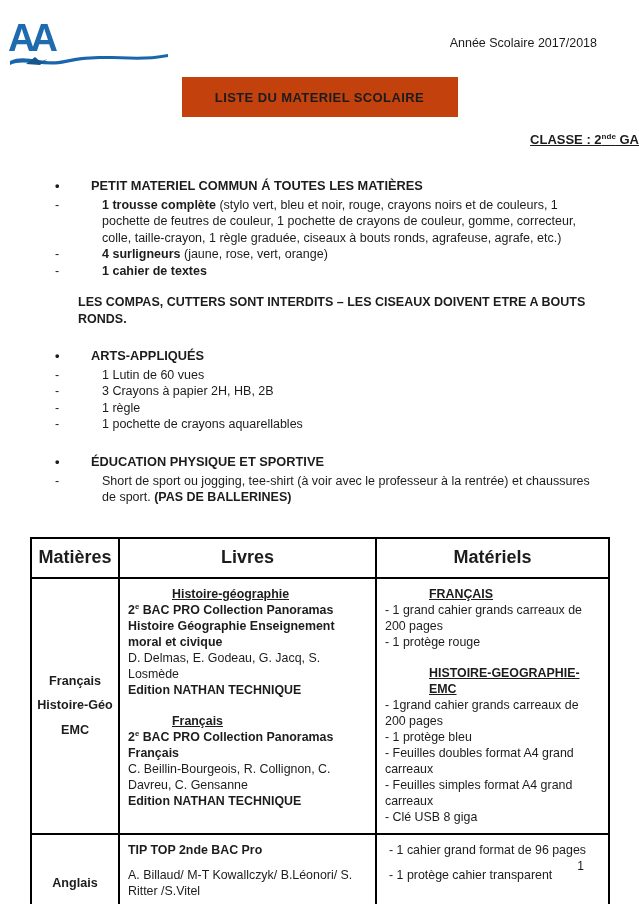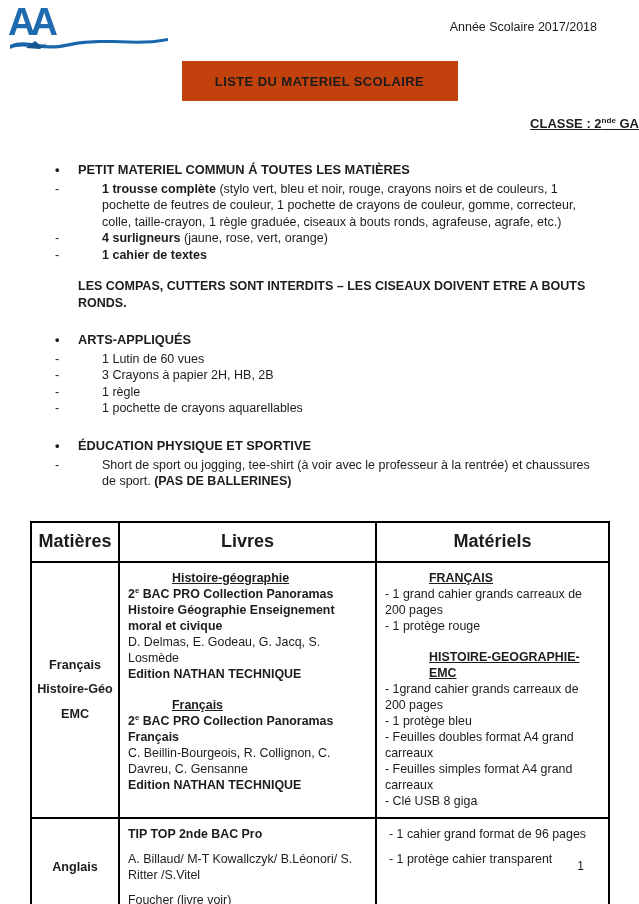--- a/index.html
+++ b/index.html
@@ -2,39 +2,39 @@
 <html><head>
 <meta charset="utf-8">
 <style>
   html,body{margin:0;padding:0;background:#e9e9e9;}
   .page{
     position:relative;width:639px;height:904px;margin:0 auto;background:#ffffff;
     font-family:"Liberation Sans",sans-serif;color:#1c1c1c;font-size:12.5px;
     line-height:1.32;overflow:hidden;box-sizing:border-box;
   }
   
-  .hdr{display:flex;justify-content:space-between;align-items:flex-start;padding:6px 42px 0 8px;}
+  .hdr{display:flex;justify-content:space-between;align-items:flex-start;padding:22px 42px 0 8px;}
   .logo{width:190px;}
   .logo-row{display:flex;align-items:flex-start;}
   .monogram{font-size:38px;font-weight:bold;color:#1e6bb0;letter-spacing:-5px;line-height:.85;padding-right:8px;}
   .logo-names{padding-top:1px;}
   .logo-l1{color:#2f86c2;font-size:13.5px;line-height:1.1;}
   .logo-l2{color:#1a5fa8;font-weight:bold;font-size:16px;line-height:1.15;}
   .swoosh{margin:-2px 0 0 2px;display:block;}
   .school-year{margin-top:13px;font-size:12.5px;}
   
   .title-box{width:272px;margin:7px auto 0;border:2px solid #c2410c;background:#c2410c;
     text-align:center;padding:10px 0 9px;font-weight:bold;font-size:13px;letter-spacing:.4px;}
   .class-line{text-align:right;margin-top:14px;font-weight:bold;font-size:13px;}
   .class-line .u2{text-decoration:underline;}
   sup{font-size:.62em;vertical-align:super;line-height:0;}
   
   .sections{margin:29px 42px 0 55px;}
   .section{margin-bottom:21px;}
-  .sec-title{display:flex;font-weight:bold;font-size:12.8px;margin-bottom:2px;}
+  .sec-title{display:flex;font-weight:bold;font-size:12.8px;margin-bottom:2px;gap:13px;}
   .bullet{width:23px;flex:none;}
   .bullet::before{content:"\2022";}
   .li{display:flex;gap:24px;}
   .li .dash{width:23px;flex:none;}
   .li .dash::before{content:"-";}
   .li .txt{flex:1;}
   .b{font-weight:bold;}
   .u{text-decoration:underline;padding-left:44px;}
   .warning{margin:15px 0 0 23px;font-weight:bold;}
   

